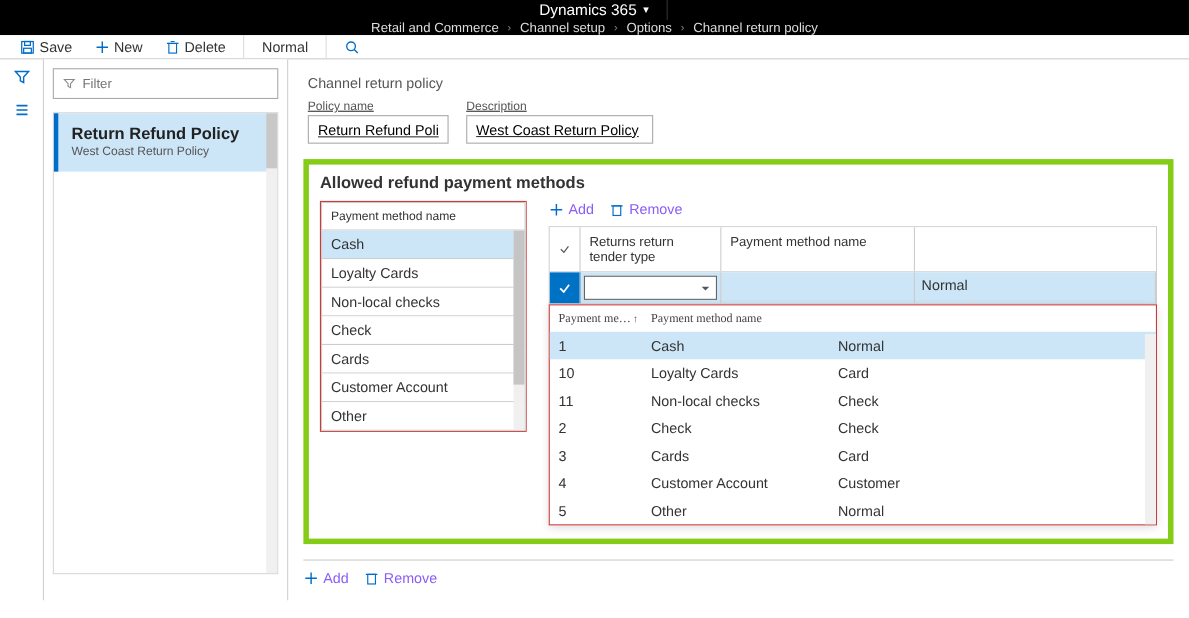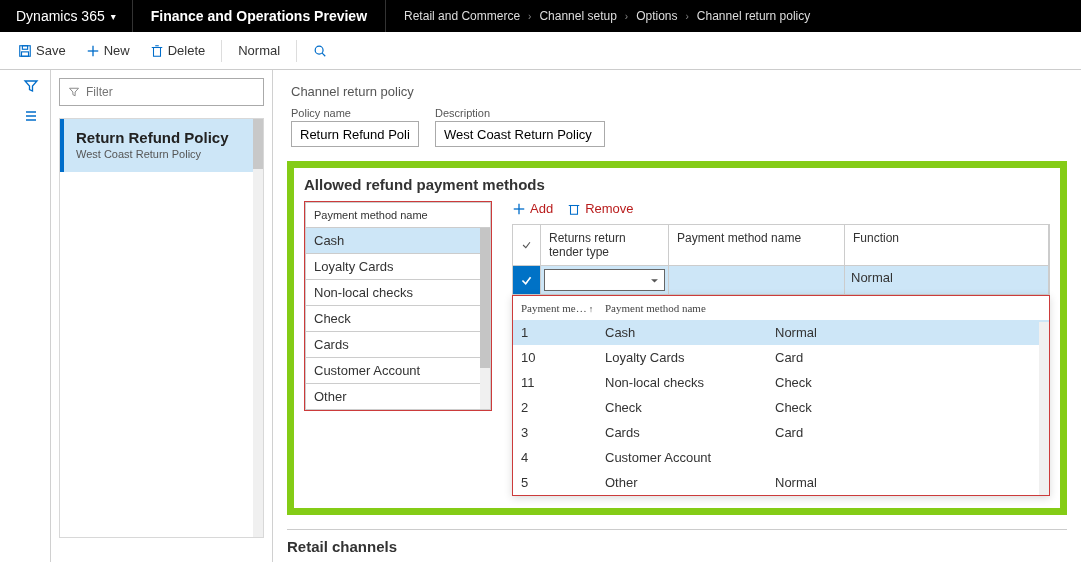--- a/index.html
+++ b/index.html
@@ -1,68 +1,68 @@
 <!DOCTYPE html>
 <html><head>
 <meta charset="utf-8">
 <style>
 * { box-sizing: border-box; margin: 0; padding: 0; }
 body { font-family: "Segoe UI", Arial, sans-serif; font-size: 13px; color: #333; background: #fff; overflow: hidden; }
 
-.topbar { background: #000; color: #fff; height: 32px; display: flex; align-items: center; }
+.topbar { background: #000; color: #fff; height: 32px; display: flex; align-items: center; flex-direction: column; }
 .topbar .brand { padding: 0 16px; font-size: 14px; display: flex; align-items: center; height: 100%; border-right: 1px solid #333; }
 .topbar .chev { margin-left: 6px; font-size: 10px; }
 .topbar .module { padding: 0 18px; font-size: 14px; font-weight: 600; height: 100%; display: flex; align-items: center; border-right: 1px solid #333; }
 .topbar .crumbs { padding: 0 18px; font-size: 12px; display: flex; align-items: center; gap: 8px; color: #ddd; }
 .topbar .crumbs .sep { color: #888; font-size: 10px; }
 
-.cmdbar { height: 38px; border-bottom: 1px solid #ccc; display: flex; align-items: center; padding: 0 10px; gap: 4px; background: #fff; }
+.cmdbar { height: 22px; border-bottom: 1px solid #ccc; display: flex; align-items: center; padding: 0 10px; gap: 4px; background: #fff; }
 .cmdbar .cmd { display: flex; align-items: center; gap: 4px; padding: 4px 8px; font-size: 13px; color: #333; cursor: pointer; }
 .cmdbar .cmd svg { width: 14px; height: 14px; }
 .cmdbar .sep { width: 1px; height: 22px; background: #ddd; margin: 0 4px; }
 
-.maingrid { display: flex; height: calc(562px - 32px - 38px); margin-left: 11px; }
+.maingrid { display: flex; height: calc(562px - 32px - 38px); }
 .rail { width: 40px; border-right: 1px solid #d0d0d0; display: flex; flex-direction: column; align-items: center; padding-top: 8px; gap: 14px; }
 .rail svg { width: 16px; height: 16px; color: #006dca; }
 
 .listcol { width: 222px; border-right: 1px solid #d0d0d0; padding: 8px; background: #fff; }
 .filterbox { width: 100%; height: 28px; border: 1px solid #aaa; padding: 0 8px; font-size: 12px; display: flex; align-items: center; gap: 6px; color: #888; }
 .filterbox svg { width: 12px; height: 12px; }
 .filterbox input { border: none; outline: none; flex: 1; font-size: 12px; }
 .listwrap { border: 1px solid #d8d8d8; margin-top: 12px; position: relative; height: 420px; }
 .listitem { border-left: 4px solid #006dca; background: #cde6f7; padding: 10px 12px 12px; }
 .listitem .t1 { font-size: 15px; font-weight: 600; color: #222; }
 .listitem .t2 { font-size: 11px; color: #555; margin-top: 2px; }
 .listwrap .sbar { position: absolute; right: 0; top: 0; bottom: 0; width: 10px; background: #f0f0f0; }
 .listwrap .sbar::after { content:''; position:absolute; top:0; left:0; right:0; height:50px; background:#c8c8c8; }
 
 .content { flex: 1; padding: 10px 14px; overflow: auto; }
 .pagetitle { font-size: 13px; color: #555; margin: 4px 4px 8px; }
-.fieldrow { display: flex; gap: 16px; margin: 4px; }
+.fieldrow { display: flex; gap: 16px; margin: 4px; text-decoration: underline; }
 .field { display: flex; flex-direction: column; }
 .field label { font-size: 11px; color: #555; margin-bottom: 2px; }
 .field input { height: 26px; border: 1px solid #aaa; padding: 0 8px; font-size: 13px; }
 .pn input { width: 128px; }
 .desc input { width: 170px; }
 
-.section { border: 7px solid #84cc16; margin-top: 14px; padding: 8px 10px 12px; position: relative; }
+.section { border: 5px solid #84cc16; margin-top: 14px; padding: 8px 10px 12px; position: relative; }
 .section h3 { font-size: 15px; font-weight: 600; margin-bottom: 8px; }
 
 .redbox { border: 1px solid #cc3b3b; }
 .pmlist { width: 188px; position: relative; }
 .pmlist .hdr { font-size: 11px; padding: 6px 8px; border: 1px solid #ccc; border-bottom: 1px solid #ccc; background: #fff; }
 .pmlist .row { font-size: 13px; padding: 5px 8px; border: 1px solid #ccc; border-top: none; background: #fff; }
 .pmlist .row.sel { background: #cde6f7; }
 .pmlist .sb { position:absolute; top:26px; right:1px; bottom:1px; width:10px; background:#f0f0f0;}
 .pmlist .sb::after{content:'';position:absolute;top:0;left:0;right:0;height:140px;background:#c5c5c5;}
 
 .flexh { display: flex; gap: 20px; align-items: flex-start; }
 .rightside { flex: 1; }
 .actions { display: flex; gap: 14px; margin-bottom: 8px; }
-.actions .act { display: flex; align-items: center; gap: 4px; color: #b91c1c; font-size: 13px; cursor: pointer; }
+.actions .act { display: flex; align-items: center; gap: 4px; color: #8b5cf6; font-size: 13px; cursor: pointer; }
 .actions svg { width: 14px; height: 14px; }
 
 .grid { border: 1px solid #ccc; }
 .grid .ghdr { display: flex; background: #fff; border-bottom: 1px solid #ccc; }
 .grid .ghdr .cell { padding: 6px 8px; font-size: 12px; border-right: 1px solid #ccc; }
 .grid .ghdr .chk { width: 28px; display:flex; align-items:center; justify-content:center; }
 .grid .grow { display: flex; background: #cde6f7; }
 .grid .grow .cell { padding: 4px 6px; border-right: 1px solid #ccc; }
 .grid .grow .chk { width:28px; background:#0072c6; display:flex;align-items:center;justify-content:center;}
 .grid .grow .chk svg { color:#fff; width:13px; height:13px; }
@@ -83,21 +83,20 @@
 .checkicon{width:14px;height:14px;}
 </style>
 </head>
 <body>
 
 <div class="topbar">
   <div class="brand">
     <span>Dynamics 365</span>
     <span class="chev">▾</span>
   </div>
-  <div class="module">Finance and Operations Preview</div>
   <div class="crumbs">
     <span>Retail and Commerce</span>
     <span class="sep">›</span>
     <span>Channel setup</span>
     <span class="sep">›</span>
     <span>Options</span>
     <span class="sep">›</span>
     <span>Channel return policy</span>
   </div>
 </div>
@@ -215,21 +214,20 @@
 
           <div class="grid">
             <div class="ghdr">
               <div class="cell chk">
                 <svg class="checkicon" viewBox="0 0 16 16" fill="none" stroke="#555" stroke-width="1.6">
                     <polyline points="3,8 7,12 13,4"></polyline>
                   </svg>
               </div>
               <div class="cell" style="width:128px">Returns return tender type</div>
               <div class="cell" style="width:176px">Payment method name</div>
-              <div class="cell" style="flex:1">Function</div>
             </div>
             <div class="grow">
               <div class="cell chk">
                 <svg class="checkicon" viewBox="0 0 16 16" fill="none" stroke="#fff" stroke-width="2">
                     <polyline points="3,8 7,12 13,4"></polyline>
                   </svg>
               </div>
               <div class="cell" style="width:128px;padding:3px">
                 <div class="dropdown">
                   <svg viewBox="0 0 16 16" fill="#555">
@@ -268,34 +266,34 @@
                 <div class="c3">Check</div>
               </div>
             <div class="lrow">
                 <div class="c1">3</div>
                 <div class="c2">Cards</div>
                 <div class="c3">Card</div>
               </div>
             <div class="lrow">
                 <div class="c1">4</div>
                 <div class="c2">Customer Account</div>
+                <div class="c3">Customer</div>
               </div>
             <div class="lrow">
                 <div class="c1">5</div>
                 <div class="c2">Other</div>
                 <div class="c3">Normal</div>
               </div>
             <div class="sb2"></div>
           </div>
         </div>
       </div>
     </div>
 
     <div class="section2">
-      <h3 style="font-size:15px;font-weight:600;margin-bottom:6px">Retail channels</h3>
       <div class="actions">
         <div class="act">
           <svg viewBox="0 0 16 16" stroke="#006dca" stroke-width="1.5">
               <line x1="8" y1="2" x2="8" y2="14"></line>
               <line x1="2" y1="8" x2="14" y2="8"></line>
             </svg>
           <span>Add</span>
         </div>
         <div class="act">
           <svg viewBox="0 0 16 16" fill="none" stroke="#006dca" stroke-width="1.2">

